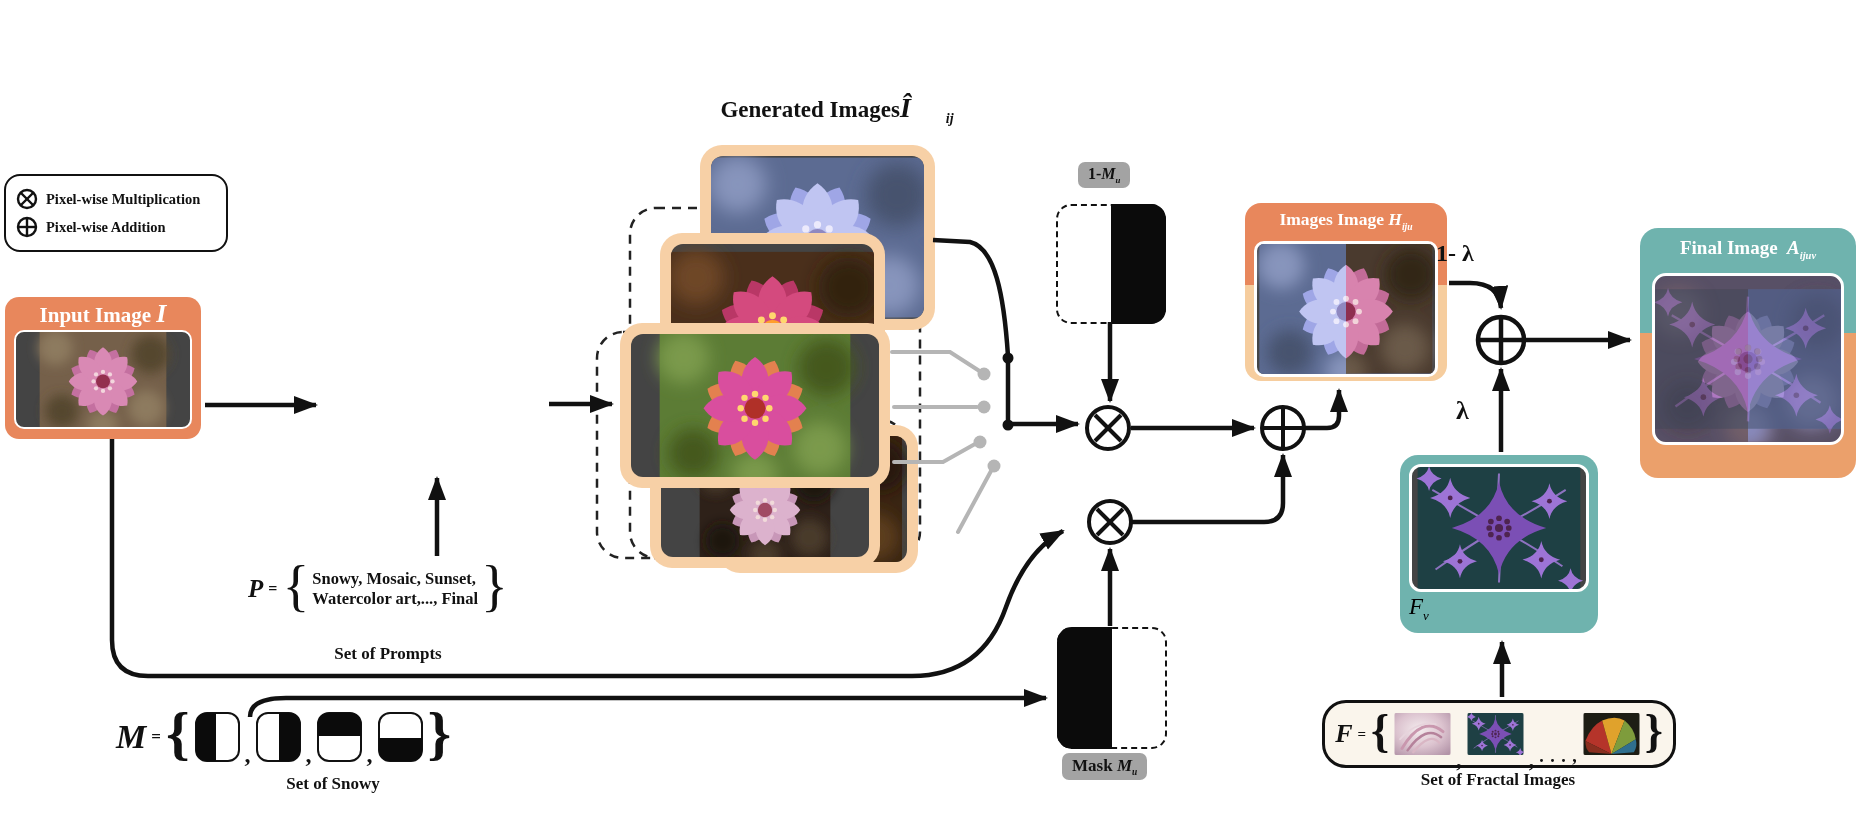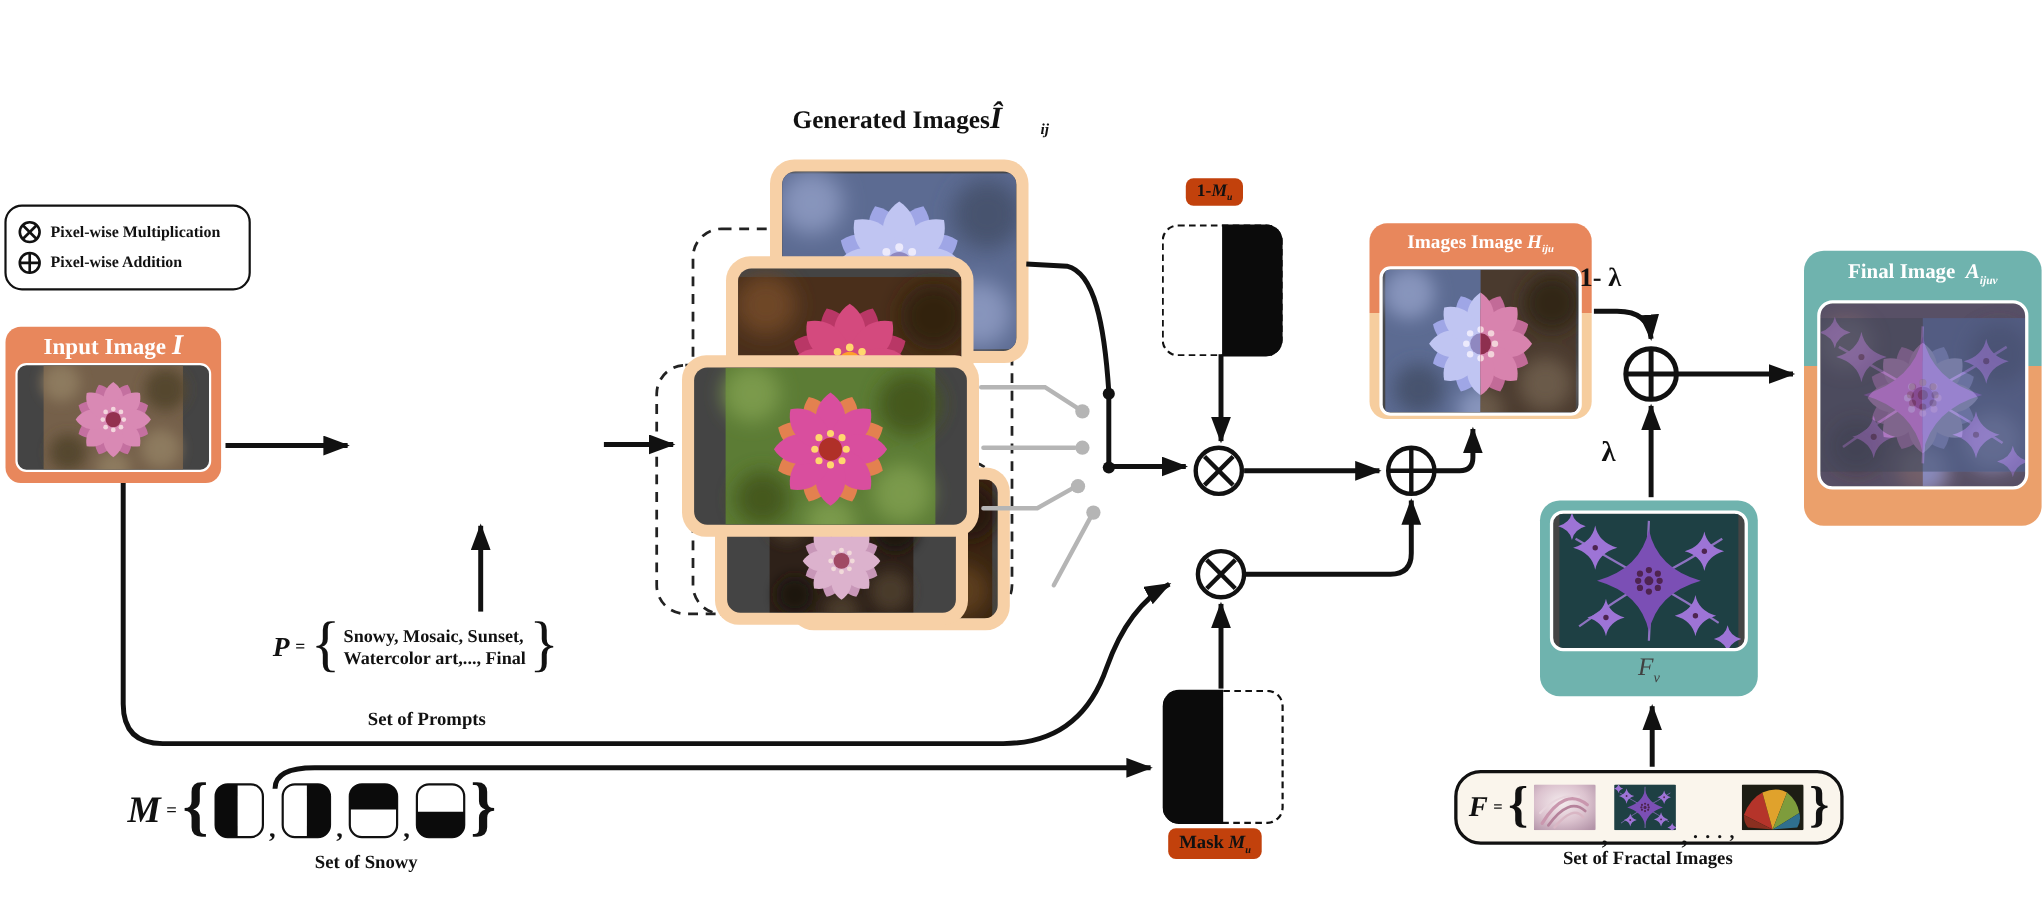--- a/index.html
+++ b/index.html
@@ -1,21 +1,21 @@
 <!DOCTYPE html>
 <html><head>
 <meta charset="utf-8">
 <style>
   html,body{margin:0;padding:0;background:#fff;}
   #canvas{position:relative;width:1857px;height:832px;background:#ffffff;overflow:hidden;
           font-family:"Liberation Serif",serif;color:#111;}
   .abs{position:absolute;}
 
   
-  .legend{left:4px;top:186px;width:224px;height:78px;border:2.5px solid #111;border-radius:16px;
+  .legend{left:4px;top:174px;width:224px;height:78px;border:2.5px solid #111;border-radius:16px;
           background:#fff;display:flex;flex-direction:column;justify-content:center;gap:6px;padding:4px 10px;box-sizing:border-box;}
   .lrow{display:flex;align-items:center;gap:8px;}
   .lrow span{font-weight:bold;font-size:14.5px;white-space:nowrap;}
 
   
   .btitle{color:#fff;font-weight:bold;text-align:center;white-space:nowrap;}
   .mi{font-style:italic;font-family:"Liberation Serif",serif;}
   sub.mi, .btitle sub{font-size:.55em;font-style:italic;}
 
   
@@ -62,41 +62,41 @@
   .f-pale{--bg:#2e2119;--blob1:#4a3a2b;--blob2:#1c140d;--petal:#dcb2cd;--petal2:#c897b8;--core:#a04a64;--stamen:#f1dada;}
   .f-rust{--bg:#3a2512;--blob1:#5c3c1c;--blob2:#27170a;--petal:#cb6d3a;--petal2:#b65526;--core:#7e3514;--stamen:#f3c97e;}
   .f-pink{--bg:#4a3a2e;--blob1:#6a5a48;--blob2:#332619;--petal:#d883ae;--petal2:#c26b98;--core:#8e2f4f;--stamen:#f2d3da;}
   .cliphalf{clip-path:inset(0 0 0 50%);}
 
   
   .maskbox{position:absolute;border:2.5px dashed #111;border-radius:15px;background:#fff;}
   .bhalf{position:absolute;background:#0b0b0b;}
   .bhalf.r{top:-2px;bottom:-2px;right:-2px;width:52%;border-radius:0 15px 15px 0;}
   .bhalf.l{top:-2px;bottom:-2px;left:-2px;width:52%;border-radius:15px 0 0 15px;}
-  .pill{position:absolute;background:#c2410c;border-radius:7px;padding:3px 10px;font-weight:bold;font-size:16px;white-space:nowrap;}
+  .pill{position:absolute;background:#a3a3a3;border-radius:7px;padding:3px 10px;font-weight:bold;font-size:16px;white-space:nowrap;}
 
   
   .hybrid{left:1245px;top:203px;width:202px;height:178px;border-radius:16px;
           background:linear-gradient(180deg,#E8875C 0 46%,#F6CD9E 46% 100%);
           padding:2px 9px 9px 9px;box-sizing:border-box;}
   .hybrid .btitle{font-size:17.5px;line-height:28px;}
   .hybrid .ph{height:136px;border-width:3px;}
 
   .finalbox{left:1640px;top:228px;width:216px;height:250px;border-radius:18px;
             background:linear-gradient(180deg,#6FB3AE 0 42%,#EBA06B 42% 100%);
             padding:3px 12px 12px 12px;box-sizing:border-box;}
   .finalbox .btitle{font-size:19px;line-height:34px;}
   .finalbox .ph{height:172px;border-width:3px;border-radius:14px;}
   .veil{position:absolute;inset:0;background:rgba(140,110,190,.28);}
   .fracover{opacity:.5;}
 
   .fvbox{left:1400px;top:455px;width:198px;height:178px;border-radius:18px;background:#6FB3AE;
          padding:9px;box-sizing:border-box;}
   .fvbox .ph{height:128px;border-width:3px;border-radius:12px;}
-  .fvlab{text-align:center;color:#404040;font-size:23px;line-height:30px;font-style:italic;}
+  .fvlab{text-align:left;color:#000000;font-size:23px;line-height:30px;font-style:italic;}
   .fvlab sub{font-size:13px;}
 
   .lam{left:1436px;top:240px;width:80px;font-size:24px;font-weight:bold;}
   .lam2{left:1456px;top:396px;width:40px;font-size:26px;font-weight:bold;}
 
   
   .fset{left:1322px;top:700px;width:354px;height:68px;background:#FAF5EC;border:3px solid #111;border-radius:24px;
         display:flex;align-items:center;justify-content:center;gap:5px;box-sizing:border-box;}
   .fsym{font-size:26px;font-weight:bold;}
   .feq{font-size:15px;font-weight:bold;}

